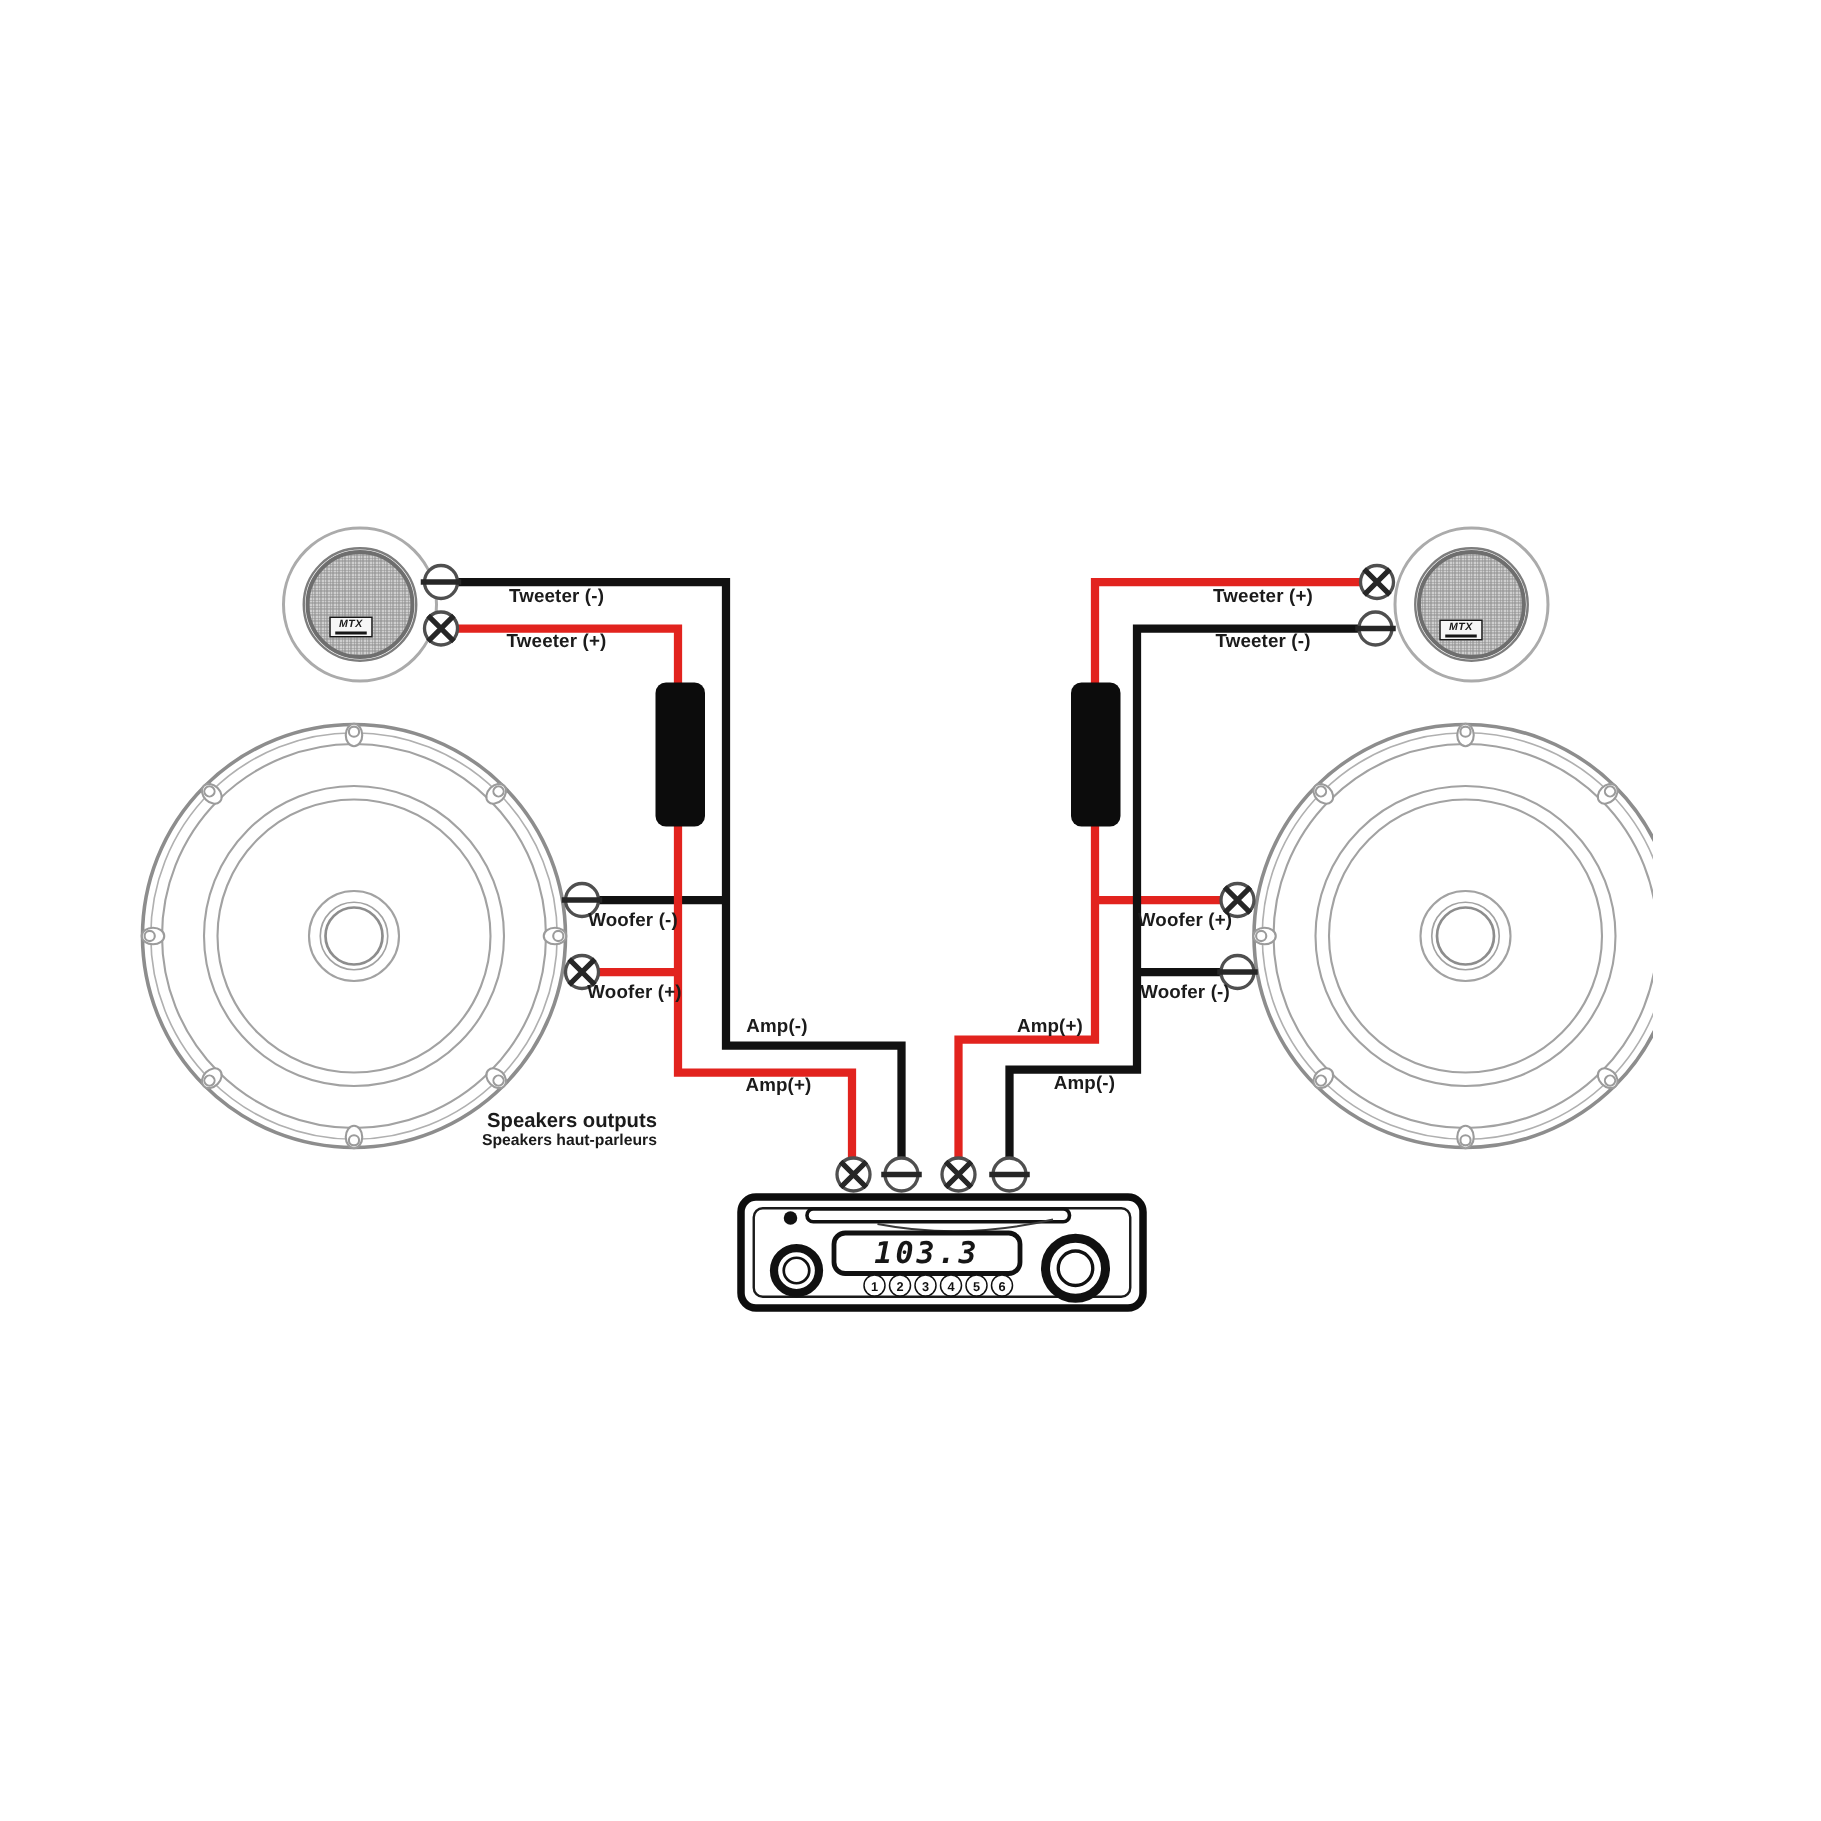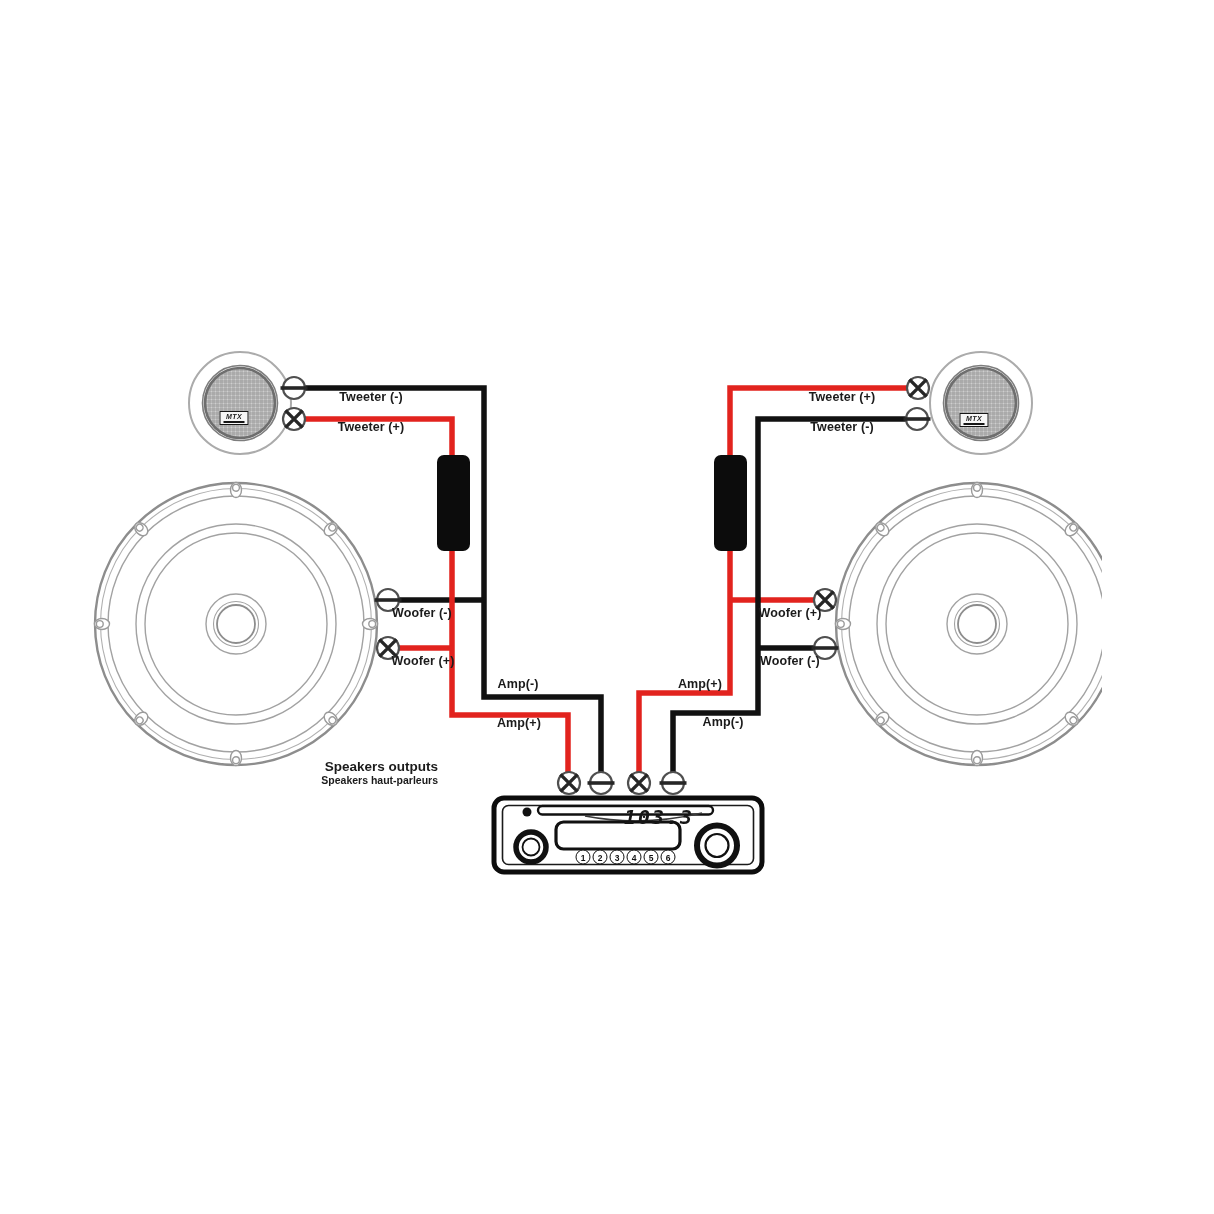--- a/index.html
+++ b/index.html
@@ -15,21 +15,21 @@
     position:absolute;
     transform:translate(-50%,-50%);
     white-space:nowrap;
     font-weight:bold;
     font-size:12.5px;
     color:#1b1b1b;
     letter-spacing:0.1px;
   }
   .outputs-block{
     position:absolute;
-    right:664px;top:760px;
+    right:664px;top:740px;
     text-align:right;
     color:#1b1b1b;
     line-height:1.08;
   }
   .outputs-block .l1{font-weight:bold;font-size:13.5px;}
   .outputs-block .l2{font-weight:bold;font-size:10.5px;}
   .display-text{
     position:absolute;
     transform:translate(-50%,-50%);
     font-family:"DejaVu Sans Mono",monospace;
@@ -212,21 +212,21 @@
 
   <div class="mtx-logo" style="left:234px;top:418px;">
     <span class="txt">MTX</span>
     <span class="bar"></span>
   </div>
   <div class="mtx-logo" style="left:974px;top:420px;">
     <span class="txt">MTX</span>
     <span class="bar"></span>
   </div>
 
-  <div class="display-text" style="left:618px;top:817px;margin-left:41px;">103.3</div>
+  <div class="display-text" style="left:618px;top:835px;">103.3</div>
   <div class="preset" style="left:583px;top:857px;">1</div>
   <div class="preset" style="left:600px;top:857px;">2</div>
   <div class="preset" style="left:617px;top:857px;">3</div>
   <div class="preset" style="left:634px;top:857px;">4</div>
   <div class="preset" style="left:651px;top:857px;">5</div>
   <div class="preset" style="left:668px;top:857px;">6</div>
 
 </div>
 
 </body></html>

